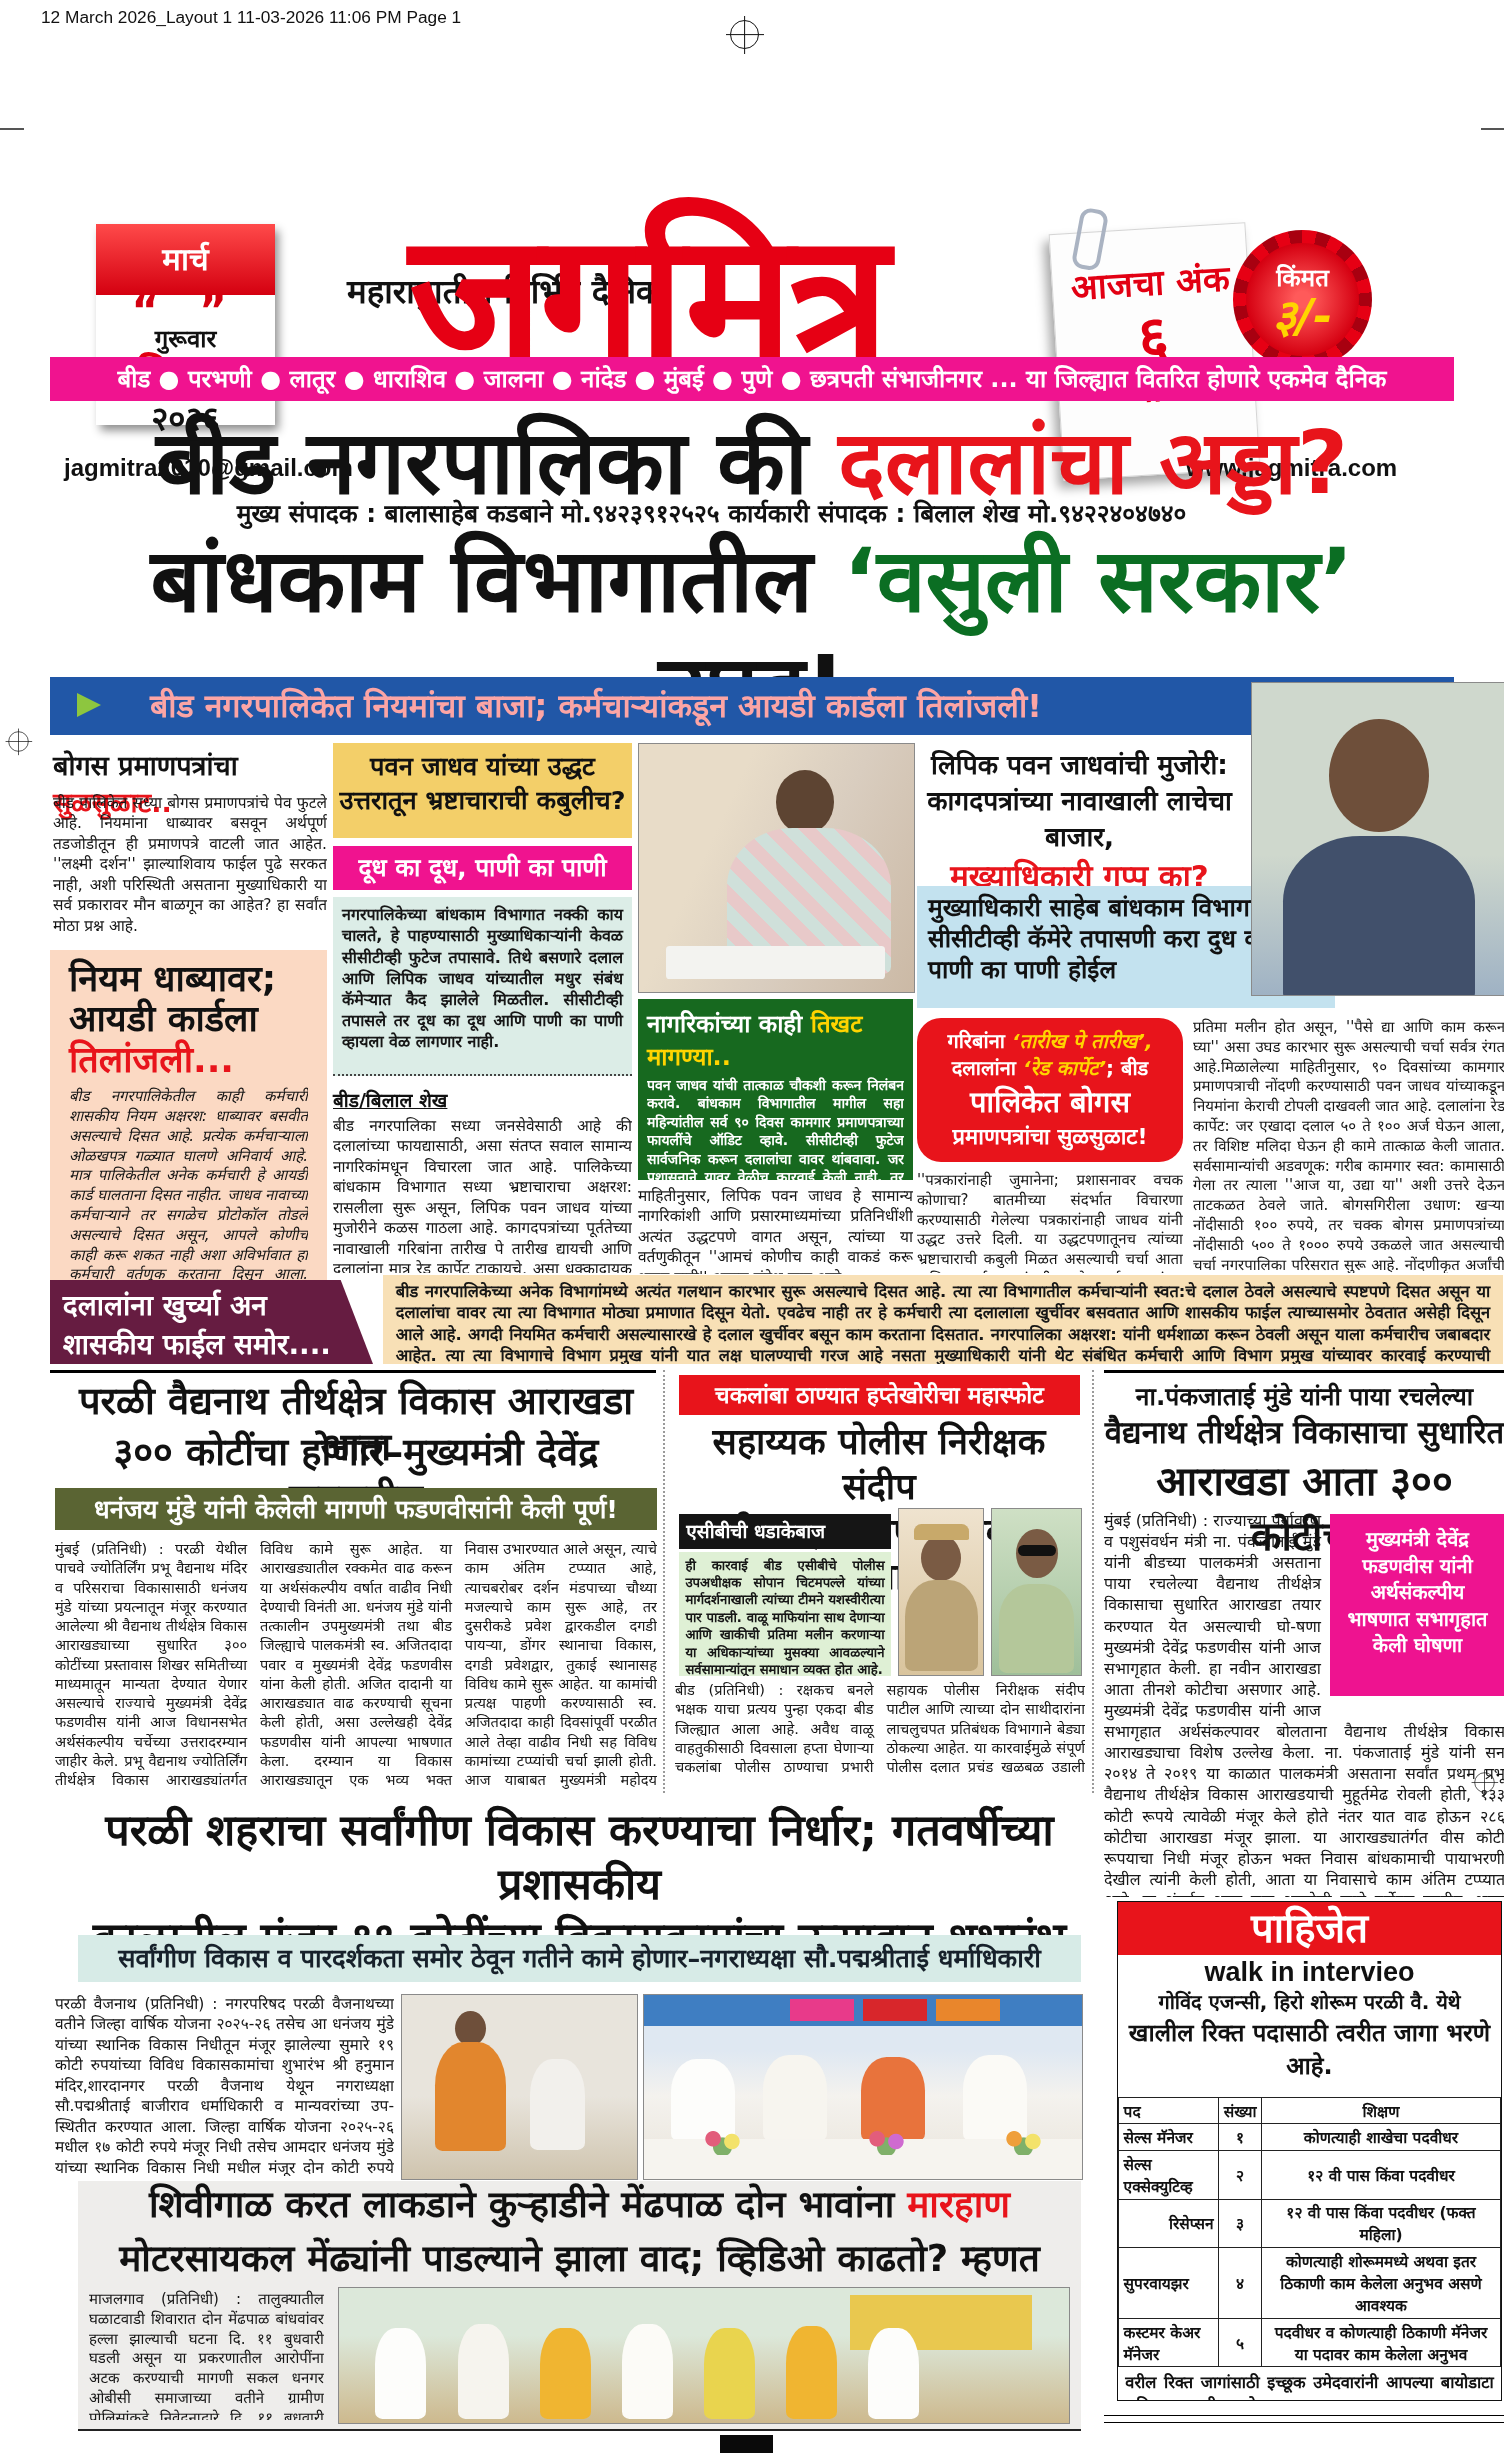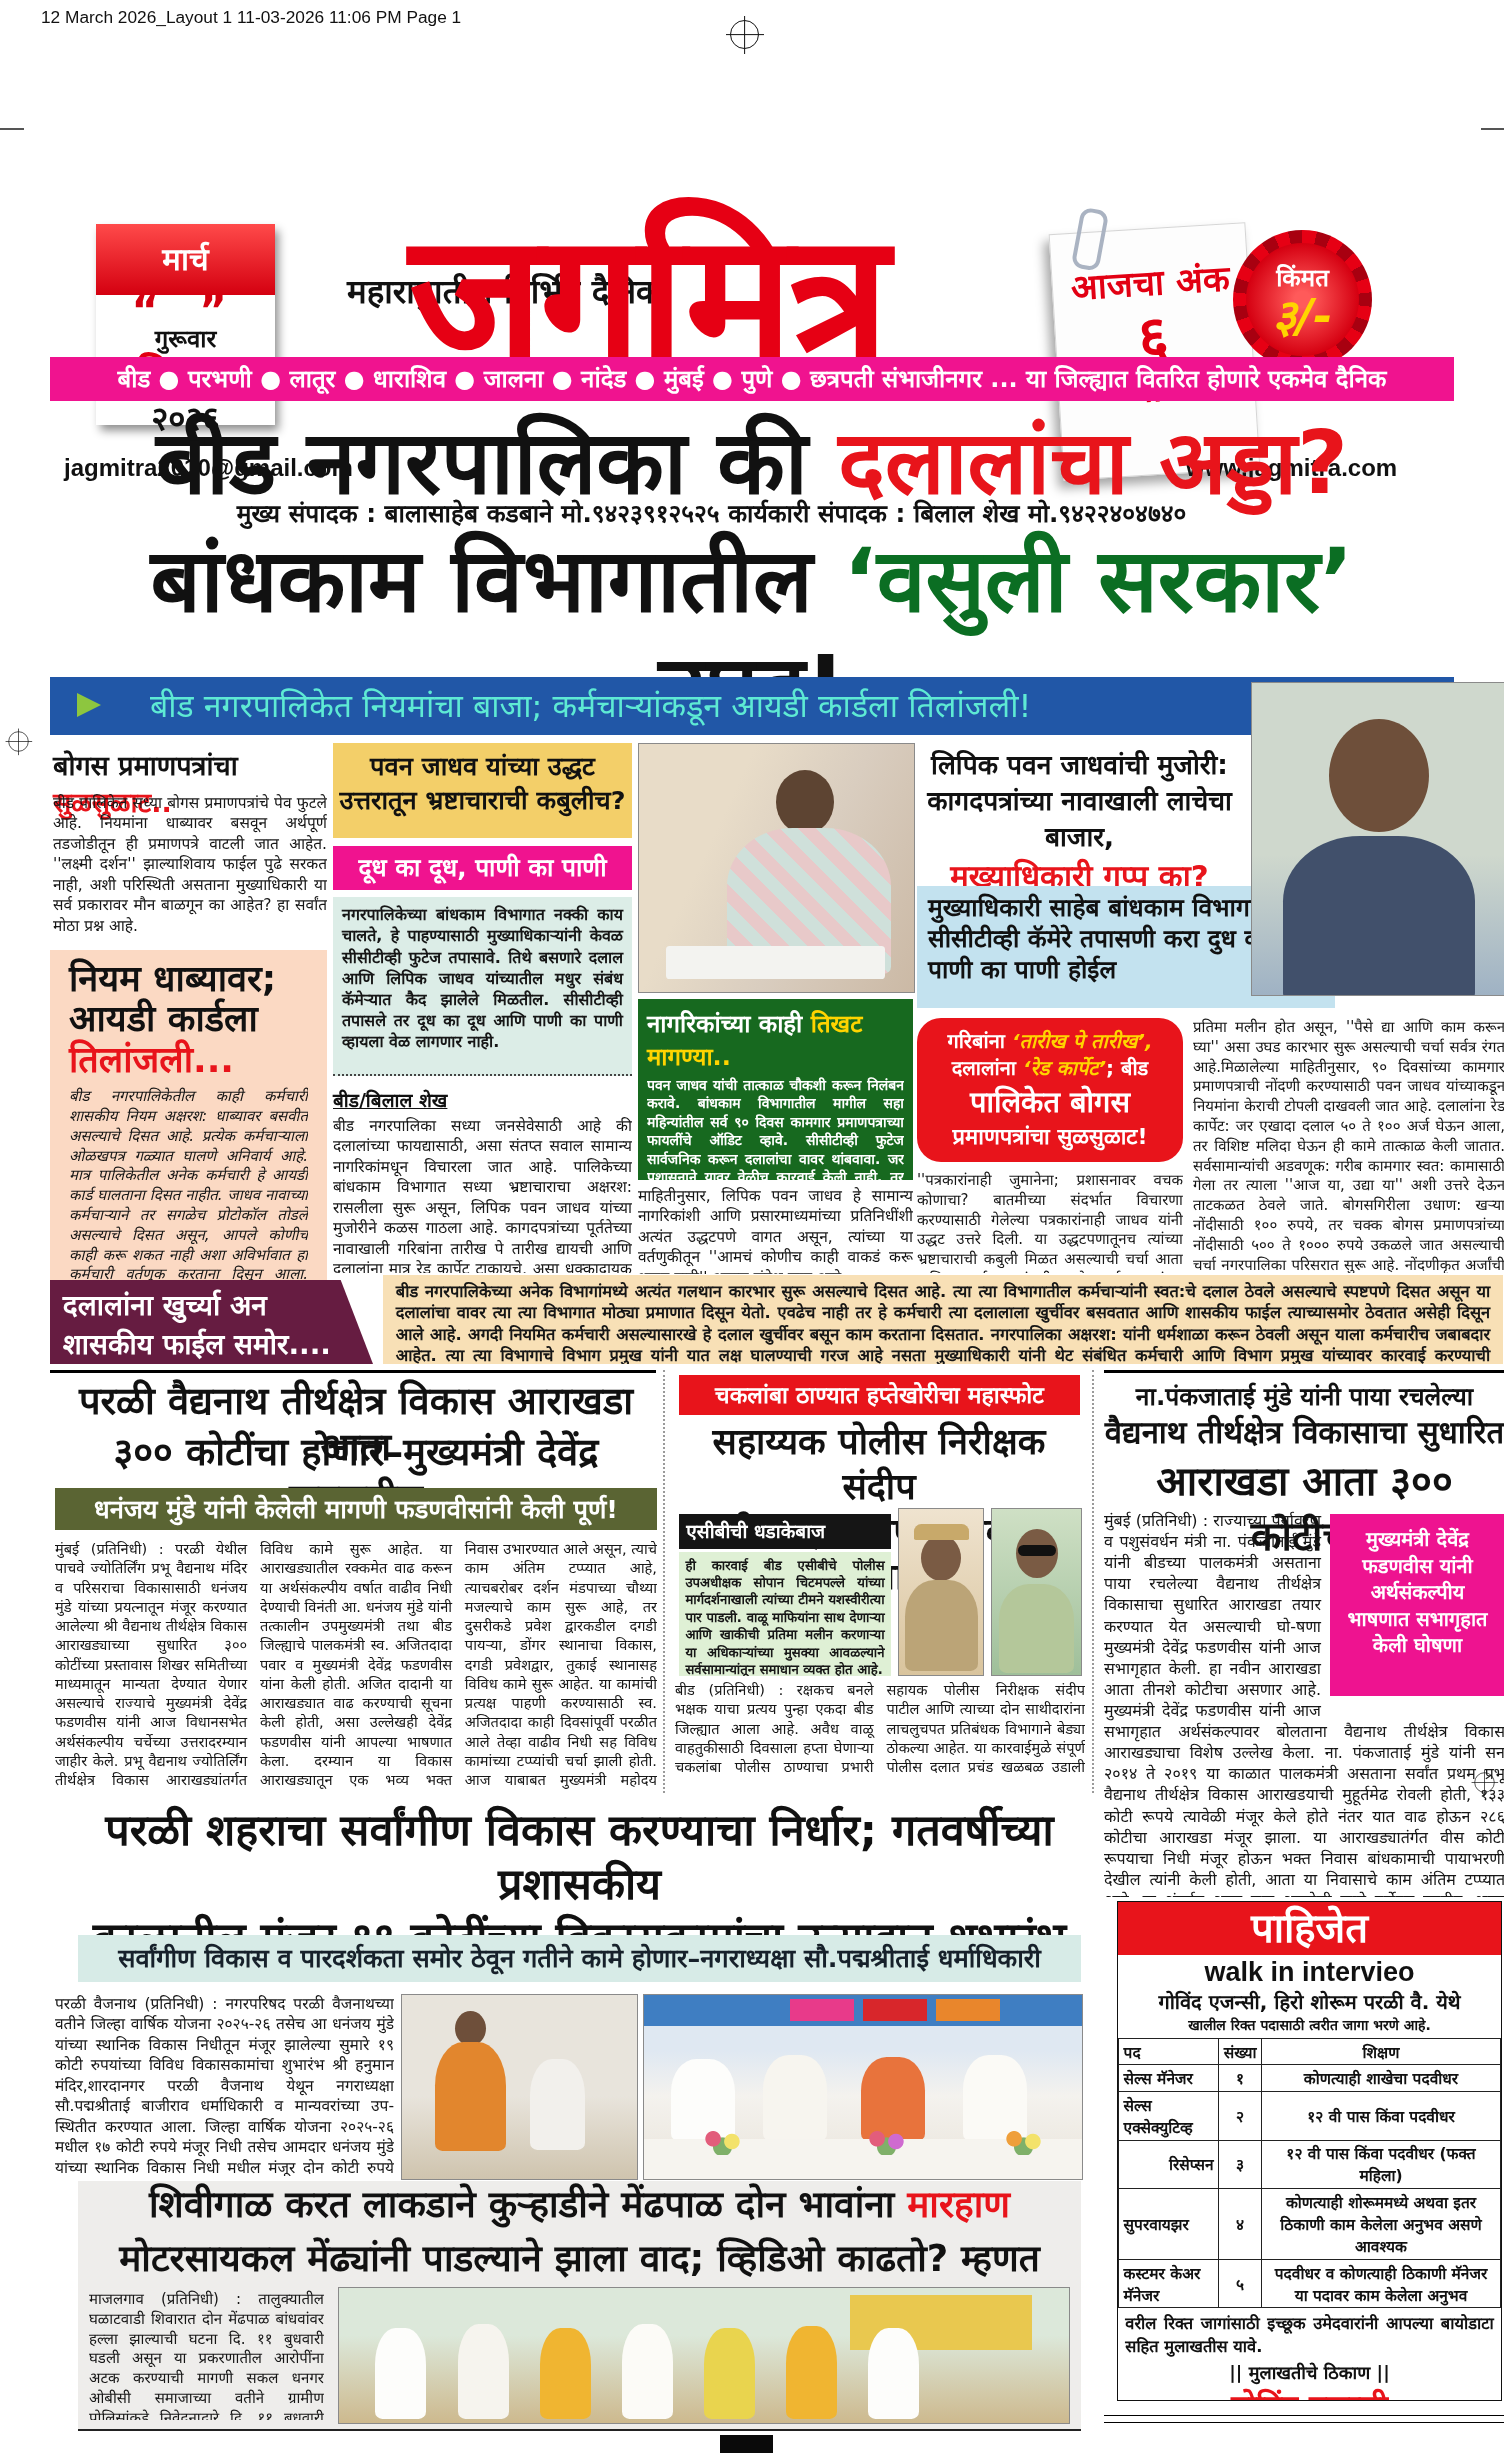--- a/index.html
+++ b/index.html
@@ -21,21 +21,21 @@
   .datebox .dow{font-size:24px;font-weight:800;line-height:27px}
   .datebox .dt{color:#e20013;font-size:44px;font-weight:900;line-height:47px}
   .datebox .yr{font-size:33px;font-weight:800;line-height:38px}
   .title{color:#e60014;font-weight:900;text-align:center;font-size:181px;line-height:1.12;letter-spacing:-3.6px}
   .note{background:#fdfdfd;border:0.9px solid #d5d5d5;box-shadow:-5.5px 7.3px 11px rgba(0,0,0,.35);transform:rotate(-3.5deg);text-align:center;color:#e20013;font-weight:800}
   .clipwire{border:4.6px solid #aab3c2;border-radius:11px;transform:rotate(14deg)}
   .seal{border-radius:50%;background:repeating-conic-gradient(#e60014 0deg 12deg,#a80010 12deg 24deg);display:flex;flex-direction:column;align-items:center;justify-content:center}
   .seal .in{width:82%;height:82%;border-radius:50%;background:radial-gradient(#ff5a5a 10%,#d50011 70%);display:flex;flex-direction:column;align-items:center;justify-content:center}
   
   .pinkbar{background:#f0138f;color:#fff;font-weight:800;text-align:center}
-  .bluebar{background:#2157a7;color:#5eead4;font-weight:400}
+  .bluebar{background:#2157a7;color:#fca5a5;font-weight:700}
   .arrow{width:0;height:0;border-top:12.8px solid transparent;border-bottom:12.8px solid transparent;border-left:24px solid #8dc63f}
   
   .photo{border:0.9px solid #8a8a8a;overflow:hidden;position:absolute}
   .head-sil{position:absolute;border-radius:50%}
   .torso-sil{position:absolute;border-radius:40% 40% 7.3px 7.3px}
   .rule{background:#000}
   .dotv{border-left:2.7px dotted #9a9a9a}
   table.ad{width:100%;border-collapse:collapse}
   table.ad th,table.ad td{border:1.8px solid #222;padding:1.8px 4.6px;font-weight:700;vertical-align:middle}
   .crosshair{width:27px;height:27px;border:1.8px solid #111;border-radius:50%;position:relative}
@@ -245,21 +245,21 @@
       <div class="torso-sil" style="left:447px;top:38px;width:51px;height:93px;background:#f0b531"></div>
       <div class="torso-sil" style="left:529px;top:40px;width:51px;height:91px;background:#fdfdfb"></div>
     </div>
   </div>
   <div class="abs" style="left:720px;top:2435px;width:53px;height:18px;background:#0a0a0a"></div>
 
   <div class="abs" style="left:1117px;top:1901px;width:385px;height:500px;border:1.8px solid #111;box-sizing:border-box;overflow:hidden">
     <div class="center white xb" style="background:#e8141b;height:53px;font-size:40px;line-height:53px">पाहिजेत</div>
     <div class="center" style="font-size:27px;font-weight:800;font-family:'Liberation Sans',sans-serif;margin-top:1.8px">walk in intervieo</div>
     <div class="center bold" style="font-size:20px">गोविंद एजन्सी, हिरो शोरूम परळी वै. येथे</div>
-    <div class="center bold" style="font-size:14px;margin-bottom:4px">खालील रिक्त पदासाठी त्वरीत जागा भरणे आहे.</div>
+    <div class="center bold" style="font-size:24px;margin-bottom:16px">खालील रिक्त पदासाठी त्वरीत जागा भरणे आहे.</div>
     <table class="ad" style="font-size:15.5px">
       <tbody>
           <tr>
         <th style="text-align:left">पद</th>
         <th>संख्या</th>
         <th>शिक्षण</th>
       </tr>
       <tr>
             <td style="text-align:left">सेल्स मॅनेजर</td>
             <td class="center">१</td>

